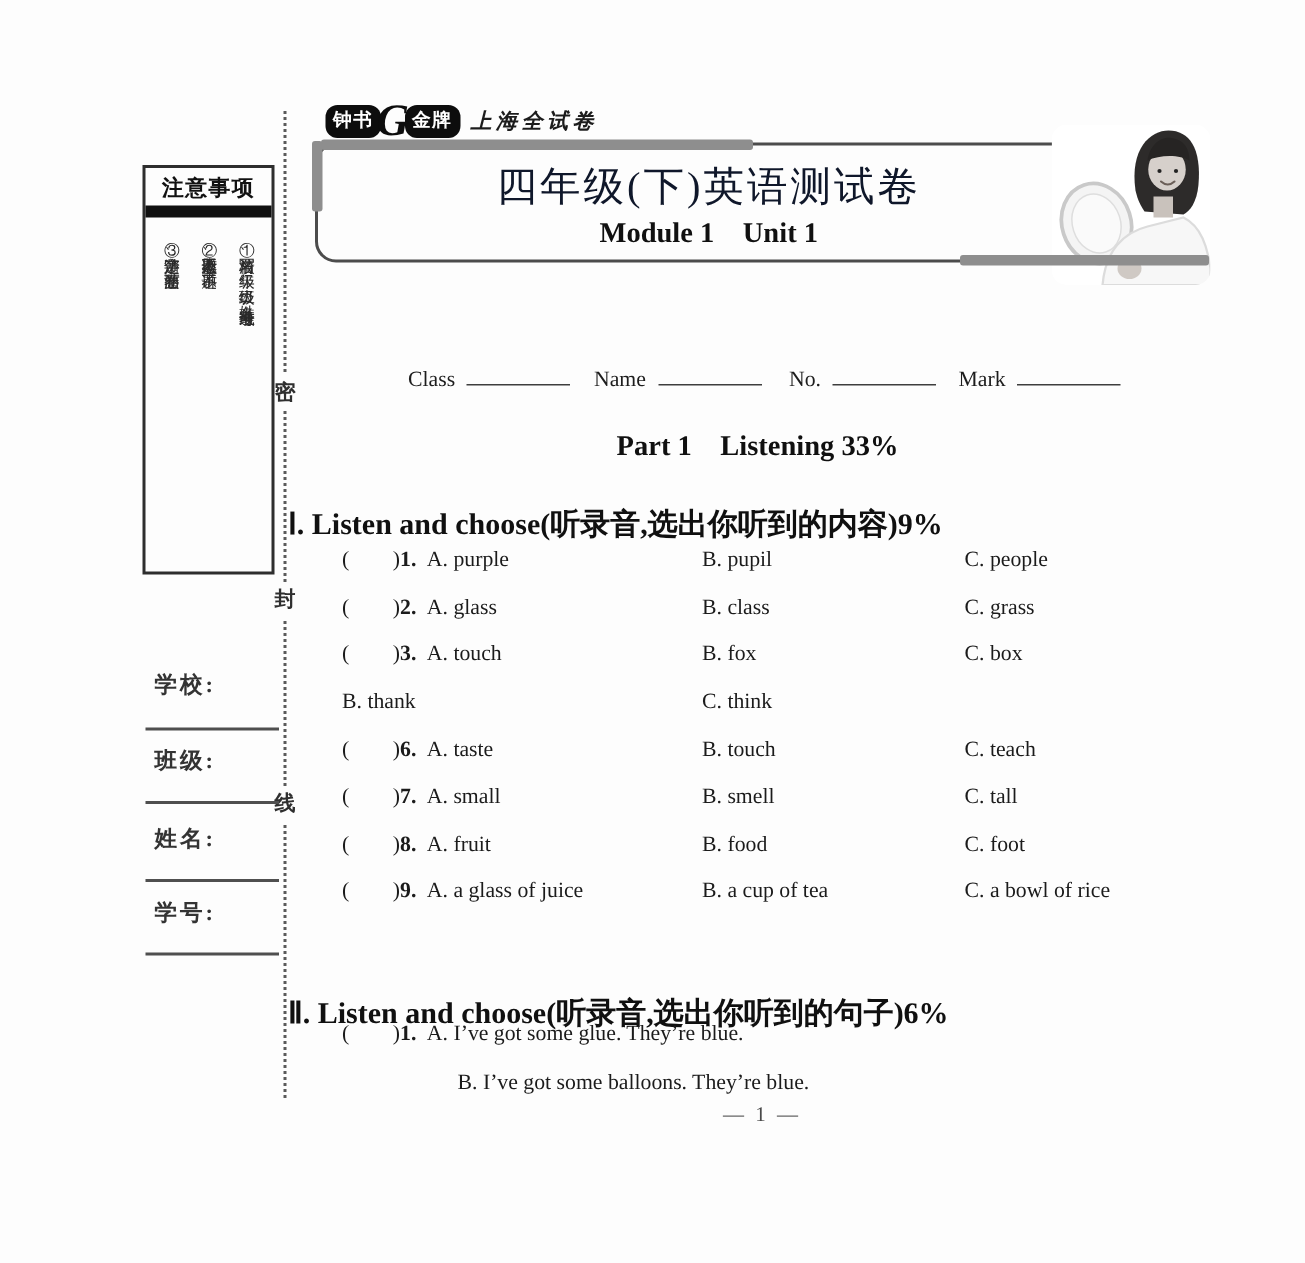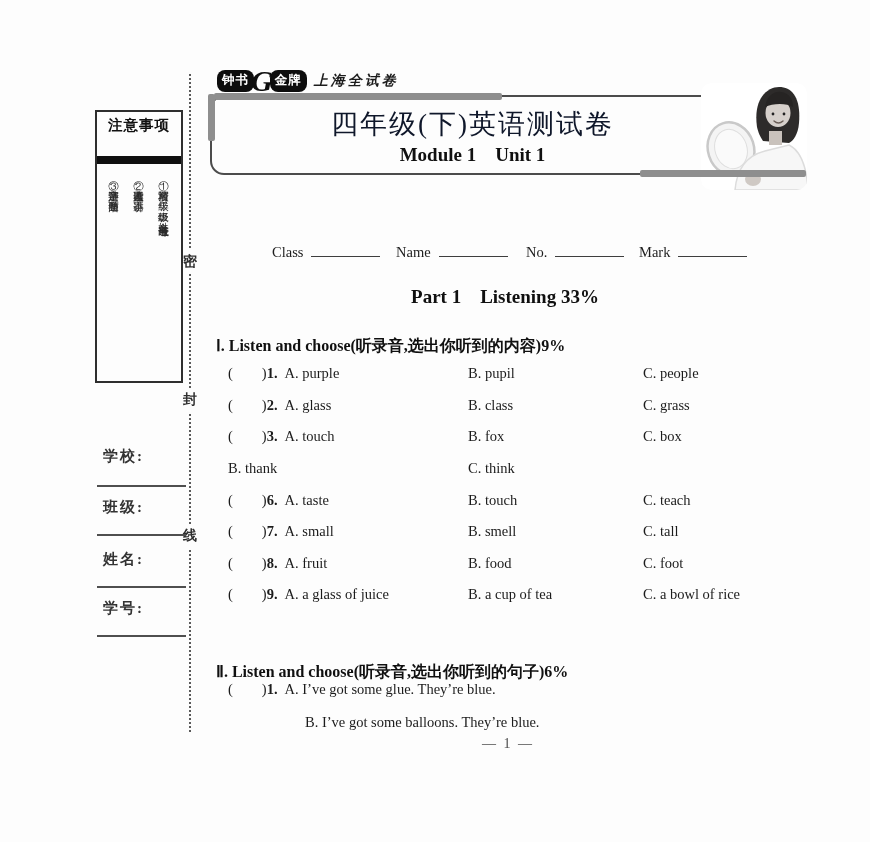--- a/index.html
+++ b/index.html
@@ -7,21 +7,21 @@
     font-family:"Liberation Serif",serif;color:#1f1f1f;overflow:hidden;}
 
   
   .fold{position:absolute;left:189px;top:74px;height:658px;width:0;border-left:2px dotted #5a5a5a;}
   .fold-char{position:absolute;left:180px;width:20px;text-align:center;font-size:14px;font-weight:600;
     color:#2f2f2f;background:#fdfdfd;padding:3px 0;}
 
   
   .notice{position:absolute;left:95px;top:110px;width:88px;height:273px;border:2px solid #2e2e2e;
     background:#fdfdfd;box-sizing:border-box;}
-  .notice-title{font-size:14.5px;font-weight:700;text-align:center;letter-spacing:1px;padding:4px 0 21px;color:#111;}
+  .notice-title{font-size:14.5px;font-weight:700;text-align:center;letter-spacing:1px;padding:4px 0 2px;color:#111;}
   .notice-bar{height:8px;background:#101010;}
   .notice-cols{writing-mode:vertical-rl;height:217px;padding:8px 4px 2px;font-size:10.5px;
     color:#2a2a2a;line-height:25px;overflow:hidden;}
 
   
   .sf-label{position:absolute;left:103px;font-size:15px;font-weight:700;letter-spacing:2px;color:#333;}
   .sf-line{position:absolute;left:97px;width:89px;border-bottom:2px solid #4f4f4f;height:0;}
 
   
   .brand{position:absolute;left:217px;top:66px;display:flex;align-items:center;
@@ -47,21 +47,21 @@
   .photo{position:absolute;left:701px;top:83px;width:106px;height:107px;z-index:4;
     border-radius:10px;overflow:hidden;}
 
   
   .info-field{position:absolute;top:243px;font-size:14.5px;color:#1d1d1d;}
   .if-line{display:inline-block;width:69px;border-bottom:1.5px solid #3e3e3e;height:13px;margin-left:8px;}
 
   .part1{position:absolute;left:205px;top:284px;width:600px;text-align:center;font-size:19px;
     font-weight:700;color:#101010;}
 
-  .sec-h{position:absolute;left:216px;font-size:16px;font-weight:700;color:#101010;}
+  .sec-h{position:absolute;left:192px;font-size:20px;font-weight:700;color:#101010;}
   .sec1-h{top:336px;} .sec2-h{top:651px;margin-top:11px;}
 
   .rows{position:absolute;left:228px;top:366px;width:582px;}
   .row{display:grid;grid-template-columns:240px 175px auto;height:31.65px;font-size:14.5px;
     color:#1b1b1b;line-height:15px;align-items:start;}
   .br{white-space:pre;}
   .qn{font-weight:700;}
   .opt-a{margin-left:7px;}
 
   .s2row{position:absolute;left:228px;top:681px;font-size:14.5px;color:#1b1b1b;}

